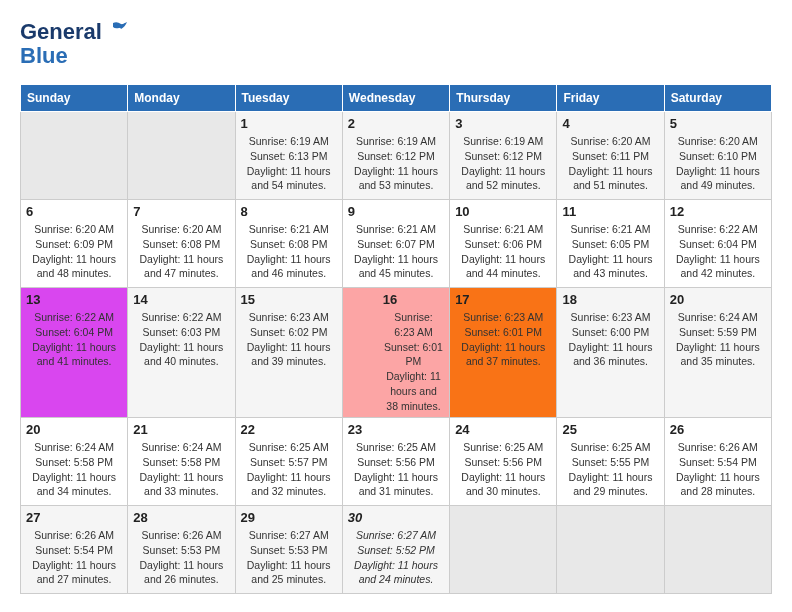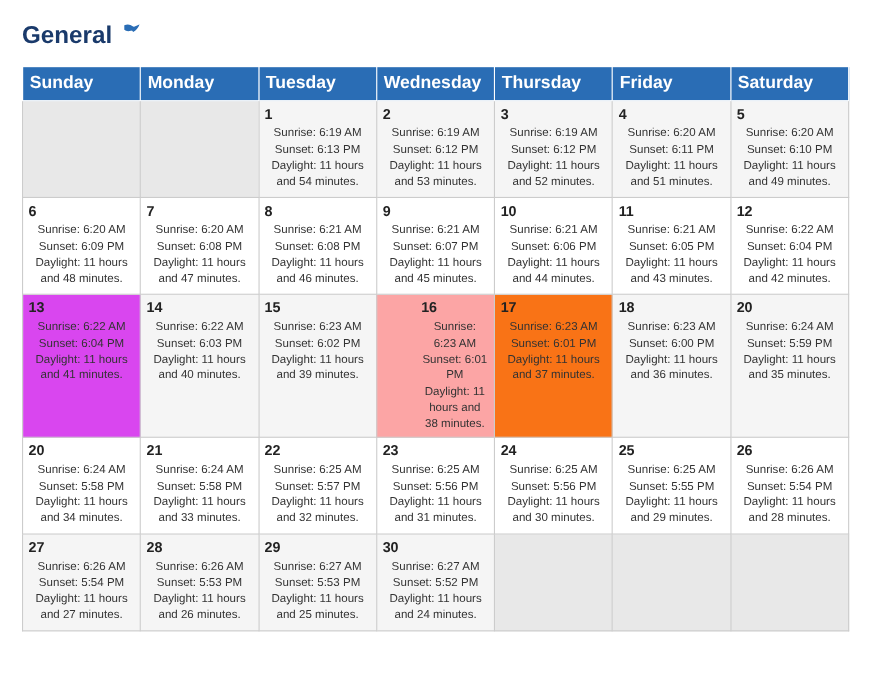--- a/index.html
+++ b/index.html
@@ -36,21 +36,21 @@
     table {
       width: 100%;
       border-collapse: collapse;
       font-size: 11px;
     }
     th {
       background-color: #2a6db5;
       color: #fff;
       text-align: left;
       padding: 6px 6px;
-      font-size: 16px;
+      font-size: 12px;
       font-weight: bold;
       border: 1px solid #fff;
     }
     td {
       border: 1px solid #ccc;
       vertical-align: top;
       padding: 4px 5px;
       width: calc(100% / 7);
       min-height: 80px;
       height: 88px;
@@ -90,20 +90,21 @@
 <div class="header-section">
   <div class="logo">
     <div class="logo-wrapper">
       <div>
         <div style="font-size:22px; font-weight:bold; color:#1a3a6b; line-height:1.1;">General<span style="display:inline-block; margin-left:3px;">
           <svg width="22" height="18" viewBox="0 0 22 18">
             <path d="M8 2 Q12 0 16 3 Q18 4 20 2 Q18 7 14 7 Q10 8 8 6 Z" fill="#2a6db5"></path>
             <path d="M14 5 Q18 3 22 1 Q20 6 16 8 Z" fill="#2a6db5"></path>
           </svg>
         </span></div>
+        <div style="font-size:22px; font-weight:bold; color:#2a6db5; line-height:1.1;">Blue</div>
       </div>
     </div>
   </div>
   <div class="title-section">
     <div class="month-title"></div>
     <div class="location-title"></div>
   </div>
 </div>
 
 <table>
@@ -297,21 +298,21 @@
           <div class="day-info" style="white-space: pre-line;">Sunrise: 6:26 AM
 Sunset: 5:53 PM
 Daylight: 11 hours and 26 minutes.</div>
         </td>
         <td style="background-color: rgb(245, 245, 245);">
           <div class="day-number">29</div>
           <div class="day-info" style="white-space: pre-line;">Sunrise: 6:27 AM
 Sunset: 5:53 PM
 Daylight: 11 hours and 25 minutes.</div>
         </td>
-        <td style="background-color: rgb(245, 245, 245);">
+        <td style="background-color: rgb(245, 245, 245); font-style: italic;">
           <div class="day-number">30</div>
           <div class="day-info" style="white-space: pre-line;">Sunrise: 6:27 AM
 Sunset: 5:52 PM
 Daylight: 11 hours and 24 minutes.</div>
         </td>
         <td class="empty-cell"></td>
         <td class="empty-cell"></td>
         <td class="empty-cell"></td>
       </tr>
     </tbody>

